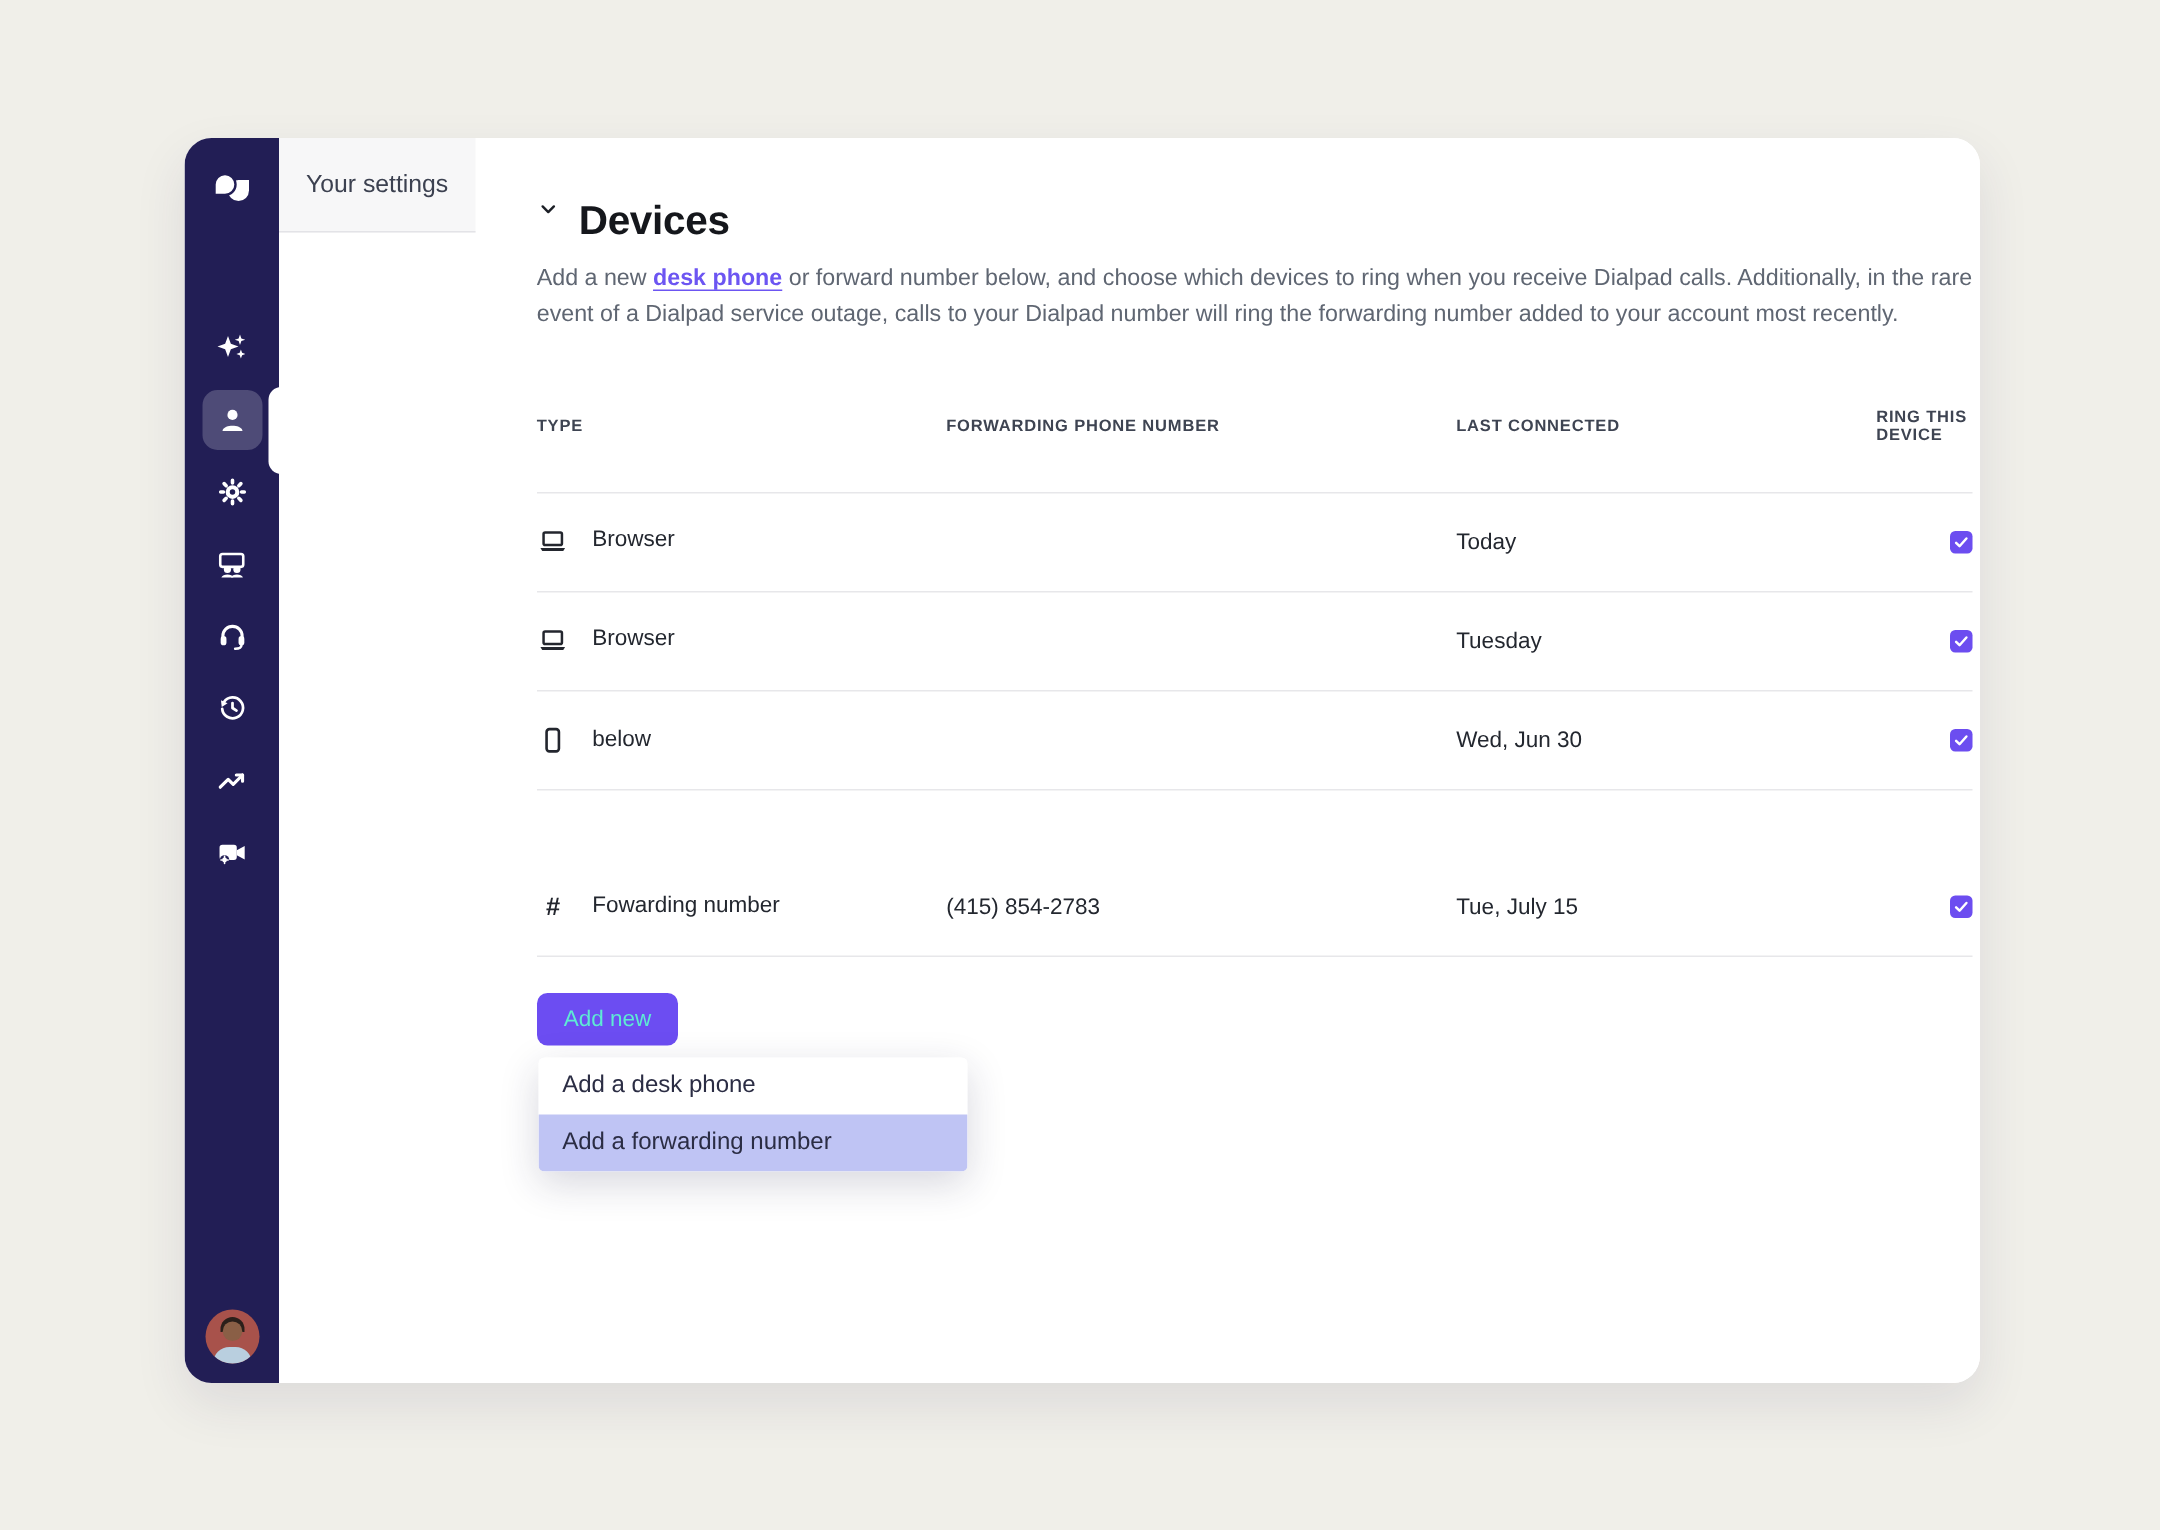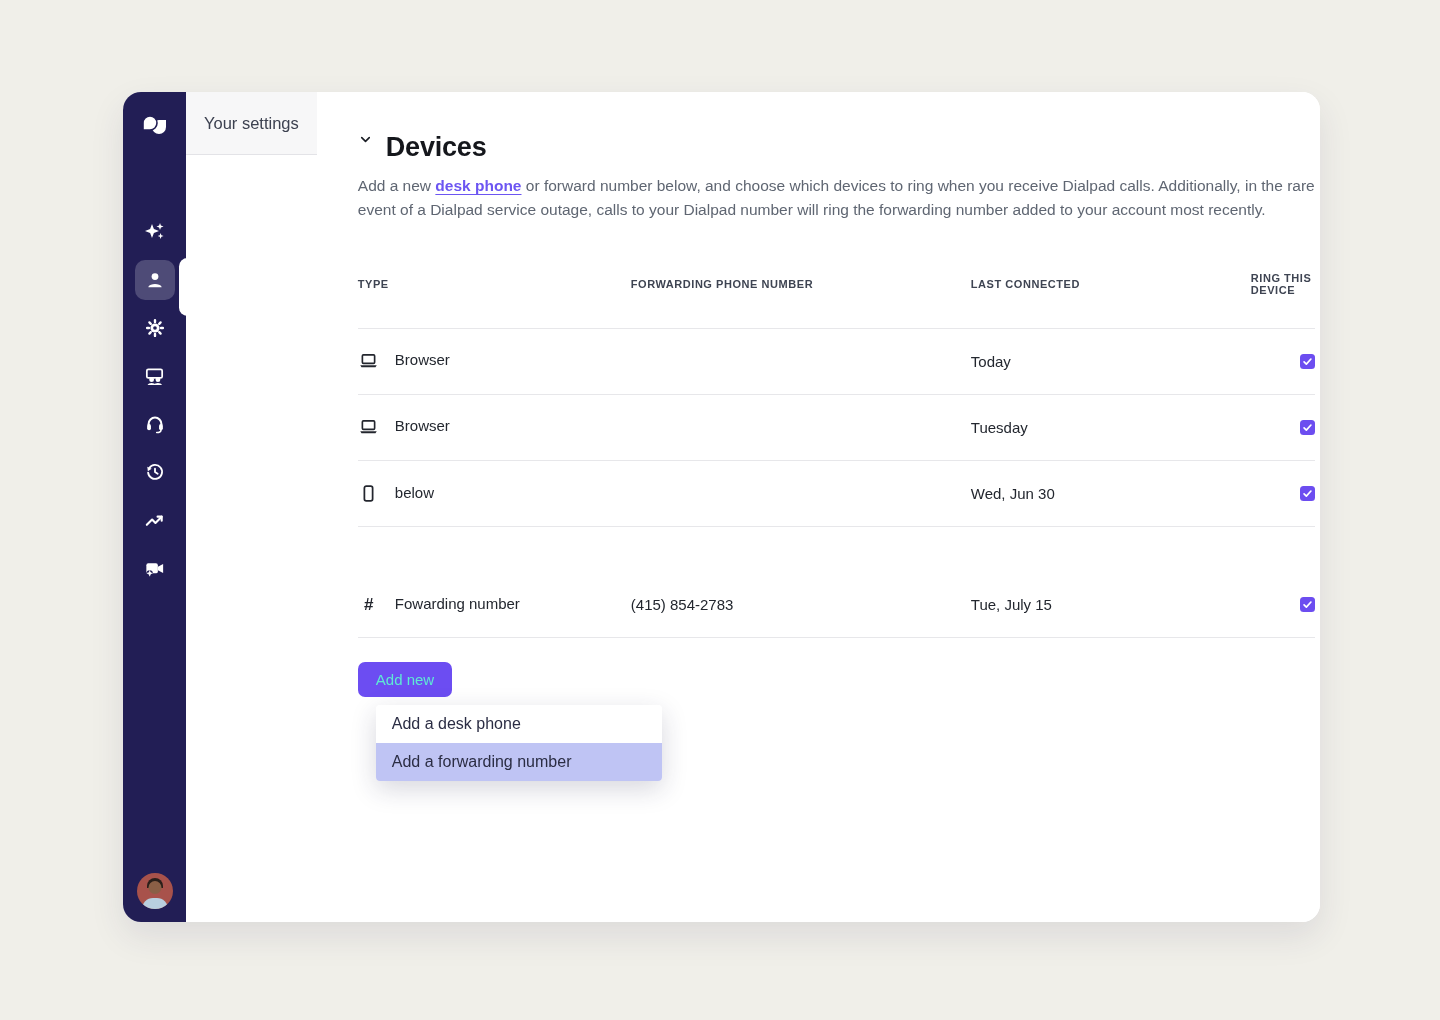--- a/index.html
+++ b/index.html
@@ -74,21 +74,21 @@
     width:15px;height:15px;border-radius:3.5px;background:var(--checkbox);
     display:flex;align-items:center;justify-content:center;cursor:pointer;
   }
   
   .add-wrap{position:relative;display:inline-block;margin-top:24px;}
   .add-btn{
     background:var(--accent);color:#5eead4;font-size:15px;font-family:inherit;
     border:none;border-radius:7px;padding:0 18px;height:35px;cursor:pointer;
   }
   .menu{
-    position:absolute;top:calc(100% + 8px);left:18px;width:286px;background:#fff;
+    position:absolute;top:calc(100% + 8px);left:1px;width:286px;background:#fff;
     border-radius:4px;box-shadow:0 8px 26px rgba(35,32,70,.18);z-index:6;overflow:hidden;
   }
   .menu-item{
     height:38px;display:flex;align-items:center;padding:0 16px;
     font-size:16px;color:#2B2D44;cursor:pointer;background:#fff;
   }
   .menu-item.highlighted{background:var(--menu-highlight);}
 </style>
 </head>
 <body>

